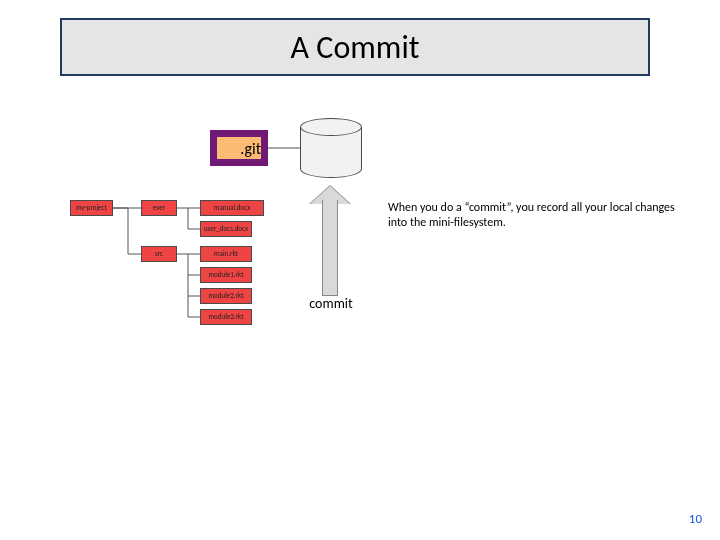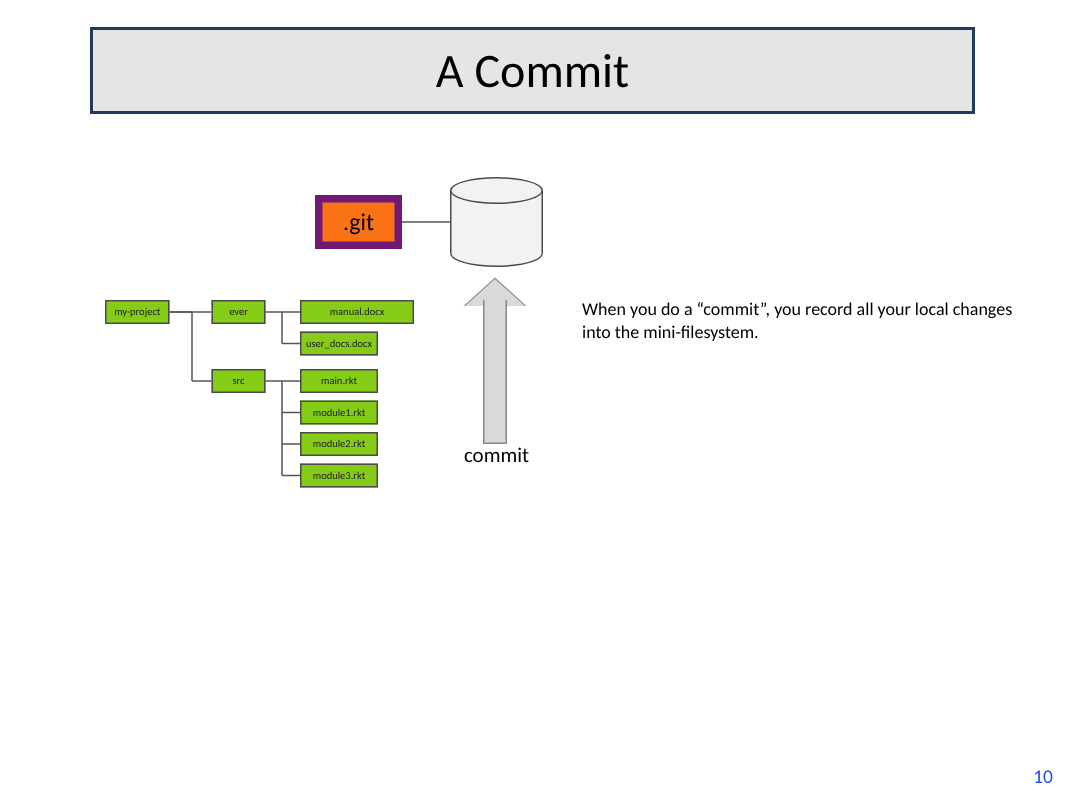--- a/index.html
+++ b/index.html
@@ -32,42 +32,42 @@
     position: absolute;
     right: 18px;
     bottom: 14px;
     font-size: 13px;
     color: #1d4ed8;
   }
   
   .node {
     position: absolute;
     border: 1px solid #4a4a4a;
-    background: #84cc16;
+    background: #ef4444;
     font-size: 7px;
     color: #222;
     display: flex;
     align-items: center;
     justify-content: center;
     text-align: center;
     padding: 0 2px;
     line-height: 1.1;
   }
   .git-box {
     position: absolute;
     left: 210px;
     top: 130px;
     width: 58px;
     height: 36px;
-    border: 5px solid #701a75;
-    background: #f97316;
+    border: 7px solid #701a75;
+    background: #fdba74;
     font-size: 16px;
     display: flex;
     align-items: center;
-    justify-content: center;
+    justify-content: flex-end;
   }
   .cyl {
     position: absolute;
     left: 300px;
     top: 118px;
     width: 62px;
     height: 60px;
   }
   .cyl-body {
     position: absolute;
@@ -194,21 +194,21 @@
 
 <div class="arrow-up">
   <div class="head-outline"></div>
   <div class="head"></div>
   <div class="stem"></div>
 </div>
 <div class="commit-label">commit</div>
 
 <div class="node" style="left:70px; top:200px; width:43px; height:16px;">my-project</div>
 <div class="node" style="left:141px; top:200px; width:36px; height:16px;">ever</div>
-<div class="node" style="left:200px; top:200px; width:76px; height:16px;">manual.docx</div>
+<div class="node" style="left:200px; top:200px; width:64px; height:16px;">manual.docx</div>
 <div class="node" style="left:200px; top:221px; width:52px; height:16px;">user_docs.docx</div>
 <div class="node" style="left:141px; top:246px; width:36px; height:16px;">src</div>
 <div class="node" style="left:200px; top:246px; width:52px; height:16px;">main.rkt</div>
 <div class="node" style="left:200px; top:267px; width:52px; height:16px;">module1.rkt</div>
 <div class="node" style="left:200px; top:288px; width:52px; height:16px;">module2.rkt</div>
 <div class="node" style="left:200px; top:309px; width:52px; height:16px;">module3.rkt</div>
 
 <div class="body-text">
   <p>When you do a “commit”, you record all your local changes into the mini-filesystem.</p>
 </div>

